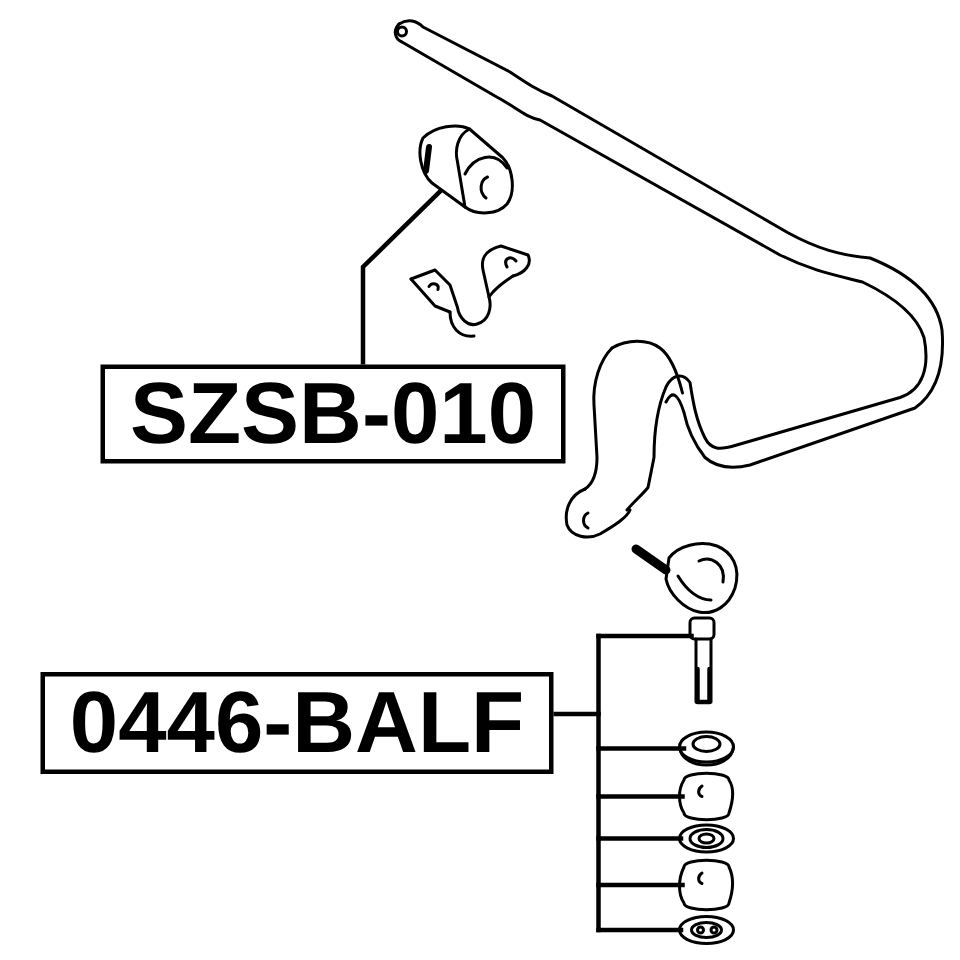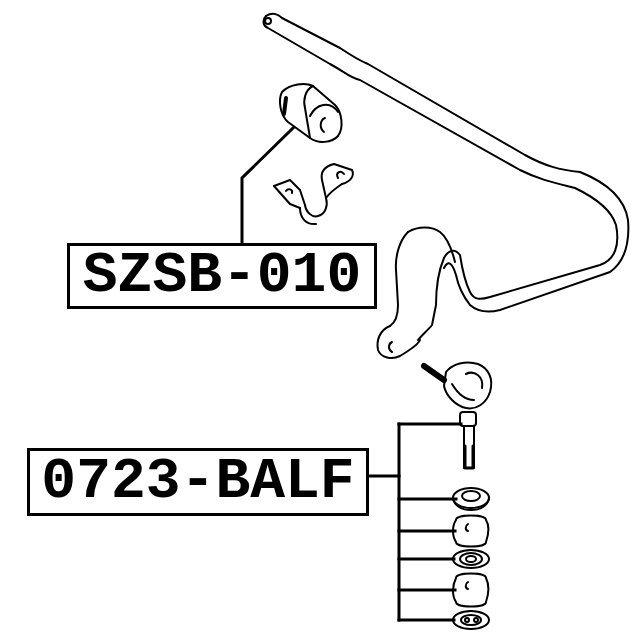--- a/index.html
+++ b/index.html
@@ -2,21 +2,21 @@
 <html><head>
 <meta charset="utf-8">
 <style>
   html, body { margin: 0; padding: 0; background: #ffffff; }
   #canvas { position: relative; width: 640px; height: 640px; background: #ffffff; overflow: hidden; }
   svg.art { position: absolute; left: 0; top: 0; width: 640px; height: 640px; }
   .label-box {
     position: absolute; box-sizing: border-box;
     border: 3px solid #000000; background: #ffffff;
     display: flex; align-items: center; justify-content: center;
-    font-family: Liberation Mono, monospace; font-weight: bold;
+    font-family: Liberation Sans, sans-serif; font-weight: bold;
     color: #000000; line-height: 1; white-space: nowrap;
   }
   #label-szsb { left: 67px; top: 243px; width: 310px; height: 66px; font-size: 58px; letter-spacing: 0px; }
   #label-balf { left: 27px; top: 448px; width: 342px; height: 68px; font-size: 58px; letter-spacing: 0px; }
 </style>
 </head>
 <body>
 
 <div id="canvas">
 
@@ -100,15 +100,15 @@
         <path d="M399,531 L455,531"></path>
         <path d="M399,559 L454,559"></path>
         <path d="M399,590 L455,590"></path>
         <path d="M399,620 L454,620"></path>
       </g>
     </g>
   </svg>
 
   <div id="label-szsb" class="label-box">SZSB-010</div>
 
-  <div id="label-balf" class="label-box">0723-BALF</div>
+  <div id="label-balf" class="label-box">0446-BALF</div>
 
 </div>
 
 </body></html>

